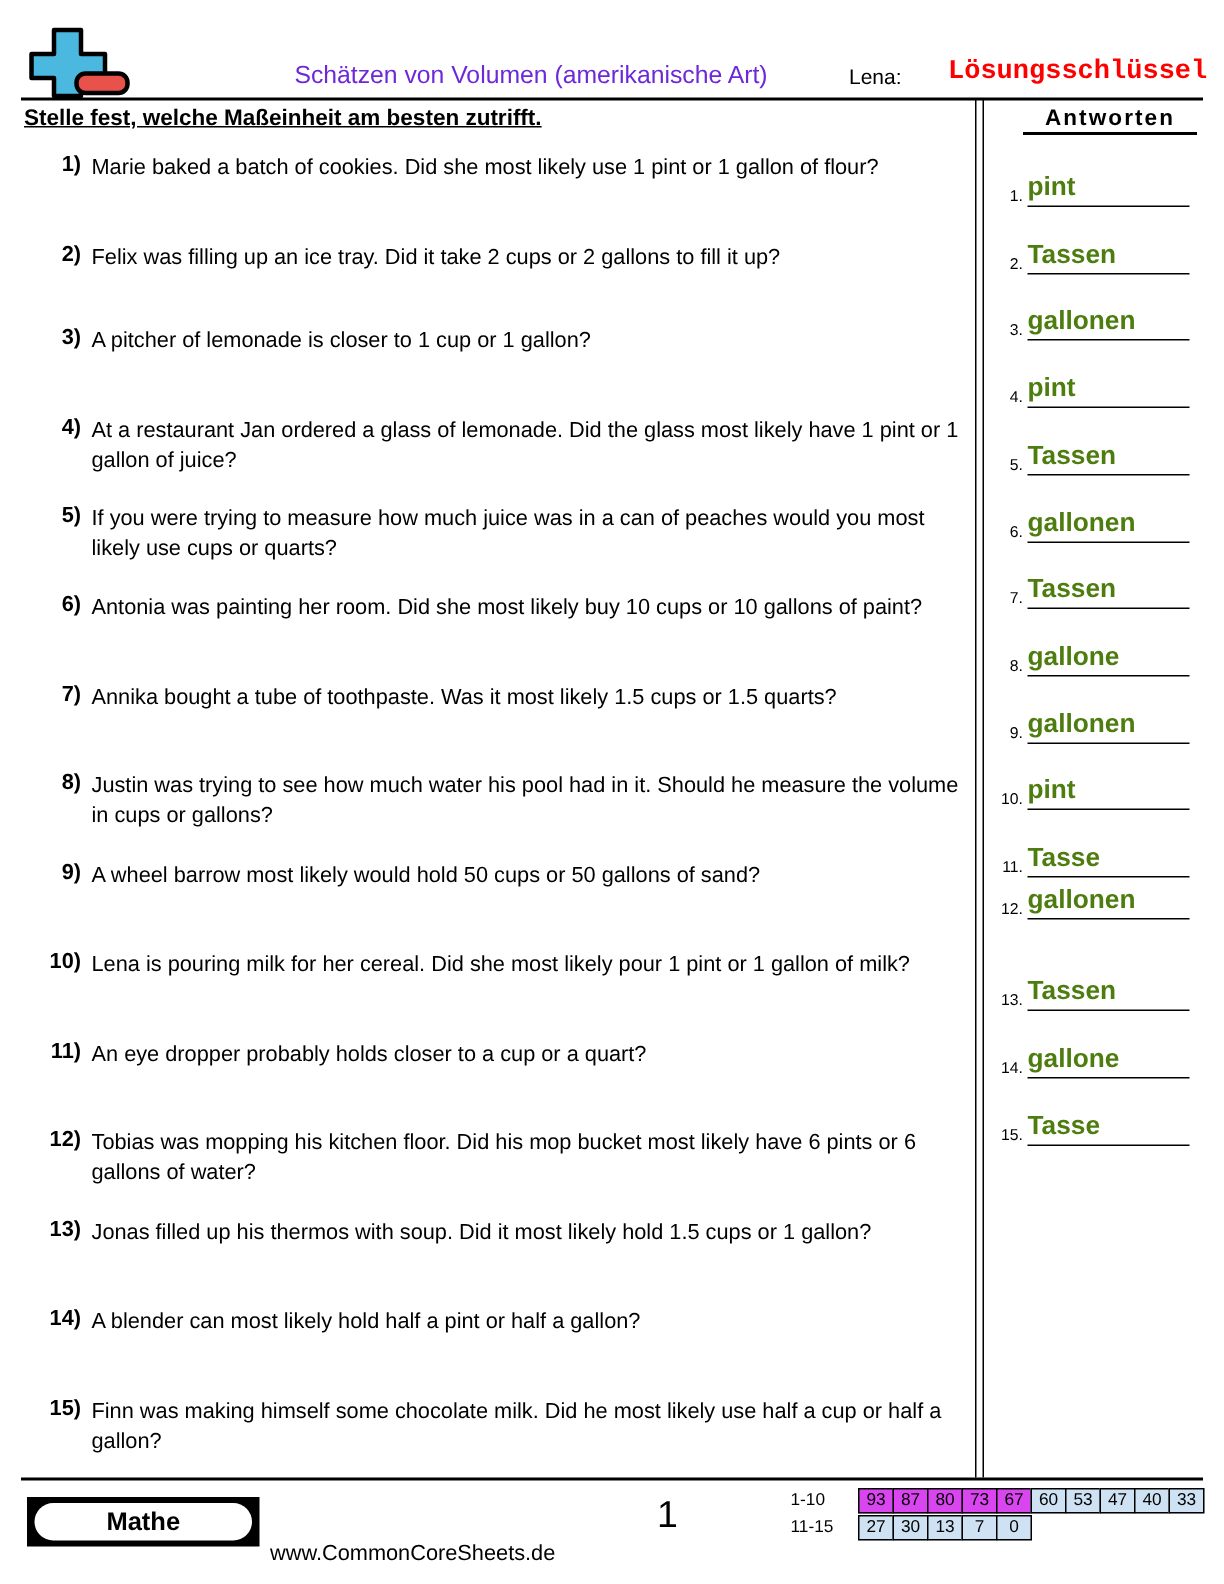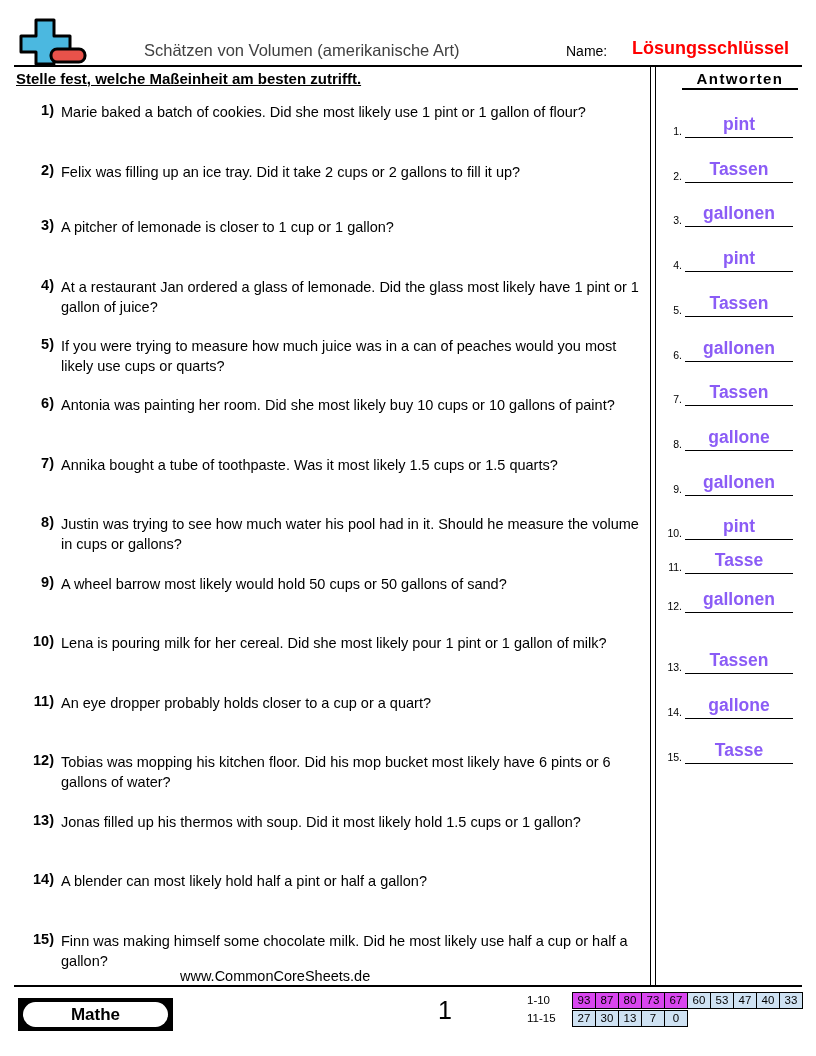--- a/index.html
+++ b/index.html
@@ -34,41 +34,42 @@
     width: 72px;
     height: 50px;
   }
   .logo svg { display: block; }
 
   .header-title {
     position: absolute;
     left: 130px;
     top: 26px;
     width: 420px;
-    text-align: left;
+    text-align: center;
     font-size: 16.5px;
     line-height: 20px;
     white-space: nowrap;
-    color: #404040;
+    color: #6d28d9;
   }
   .name-label {
     position: absolute;
     left: 552px;
     top: 29px;
     font-size: 14px;
     color: #000;
   }
   .name-value {
     position: absolute;
     left: 618px;
     top: 24px;
     font-size: 18px;
     font-weight: bold;
     color: #ff0000;
     white-space: nowrap;
+    font-family: Liberation Mono, monospace;
   }
 
   .header-rule {
     position: absolute;
     left: 14px;
     top: 65px;
     width: 788px;
     height: 0;
     border-top: 2px solid #000000;
   }
@@ -145,24 +146,23 @@
     bottom: 0px;
     width: 108px;
     border-bottom: 1.3px solid #000;
     height: 26px;
   }
   .answer-val {
     position: absolute;
     left: 25px;
     bottom: 3px;
     width: 108px;
-    text-align: center;
     font-size: 17.5px;
     font-weight: bold;
-    color: #8b5cf6;
+    color: #4d7c0f;
     white-space: nowrap;
   }
 
   
   .questions {
     position: absolute;
     left: 16px;
     top: 96px;
     width: 626px;
   }
@@ -225,21 +225,21 @@
     height: 25px;
     line-height: 25px;
     text-align: center;
     font-size: 17px;
     font-weight: bold;
     color: #000000;
   }
   .site {
     position: absolute;
     left: 180px;
-    top: 968px;
+    top: 1028px;
     font-size: 14.5px;
     color: #000;
   }
   .page-no {
     position: absolute;
     left: 405px;
     top: 996px;
     width: 80px;
     text-align: center;
     font-size: 25px;
@@ -293,21 +293,21 @@
 <div class="page">
 
   <div class="header">
     <div class="logo">
       <svg width="72" height="50" viewBox="0 0 72 50">
         <path d="M18 4 H36 V20 H52 V36 H36 V48 H18 V36 H3 V20 H18 Z" fill="#4bb8e0" stroke="#000000" stroke-width="3" stroke-linejoin="round"></path>
         <rect x="33" y="33" width="34" height="13" rx="6" ry="6" fill="#e8524a" stroke="#000000" stroke-width="3"></rect>
       </svg>
     </div>
     <div class="header-title">Schätzen von Volumen (amerikanische Art)</div>
-    <div class="name-label">Name:</div>
+    <div class="name-label">Lena:</div>
     <div class="name-value">Lösungsschlüssel</div>
   </div>
   <div class="header-rule"></div>
 
   <div class="instruction">Stelle fest, welche Maßeinheit am besten zutrifft.</div>
 
   <div class="divider">
     <div class="bar b1"></div>
     <div class="bar b2"></div>
   </div>
@@ -420,21 +420,21 @@
       <div class="answer-row" style="top: 397.6px;">
         <div class="answer-num">9.</div>
         <div class="answer-line"></div>
         <div class="answer-val">gallonen</div>
       </div>
       <div class="answer-row" style="top: 442.3px;">
         <div class="answer-num">10.</div>
         <div class="answer-line"></div>
         <div class="answer-val">pint</div>
       </div>
-      <div class="answer-row" style="top: 476px;">
+      <div class="answer-row" style="top: 487px;">
         <div class="answer-num">11.</div>
         <div class="answer-line"></div>
         <div class="answer-val">Tasse</div>
       </div>
       <div class="answer-row" style="top: 515px;">
         <div class="answer-num">12.</div>
         <div class="answer-line"></div>
         <div class="answer-val">gallonen</div>
       </div>
       <div class="answer-row" style="top: 576.4px;">

